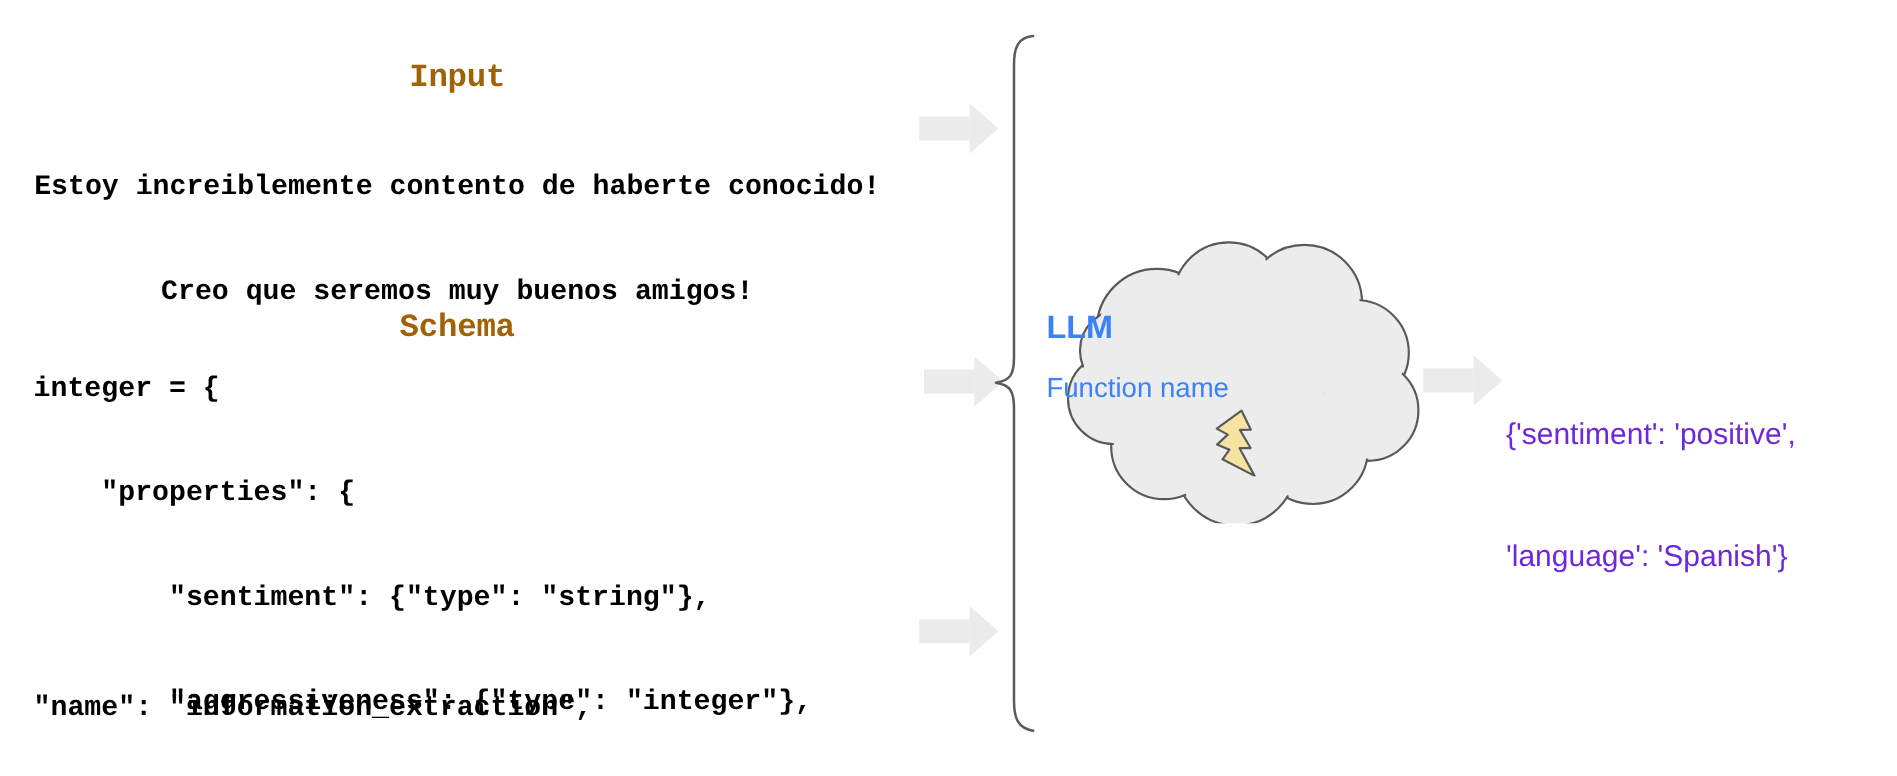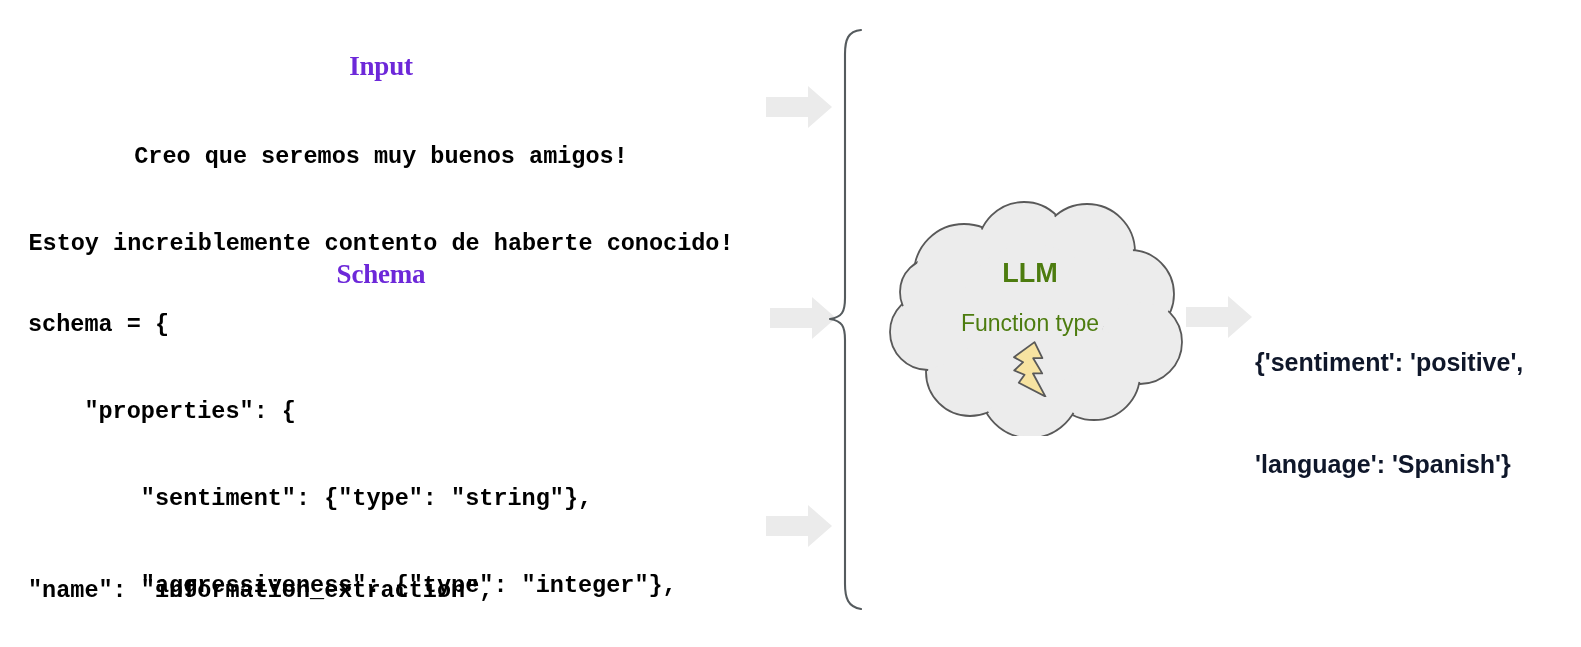--- a/index.html
+++ b/index.html
@@ -18,26 +18,26 @@
   .stage {
     position: absolute;
     left: 0; top: 0;
     width: 1581px;
     height: 647px;
   }
 
   
   .section-heading {
     position: absolute;
-    font-family: Liberation Serif, serif;
+    font-family: Liberation Mono, monospace;
     font-weight: bold;
     font-size: 27px;
     line-height: 32px;
     letter-spacing: -0.2px;
-    color: #6d28d9;
+    color: #a16207;
     text-align: center;
     white-space: pre;
   }
 
   .mono-block {
     position: absolute;
     font-family: "Liberation Mono", "DejaVu Sans Mono", monospace;
     font-weight: bold;
     font-size: 23.5px;
     line-height: 29px;
@@ -108,23 +108,22 @@
   #cloud-wrap {
     position: absolute;
     left: 872px;
     top: 196px;
     width: 316px;
     height: 240px;
   }
   .cloud-label {
     position: absolute;
     width: 100%;
-    text-align: center;
-    white-space: pre;
-    color: #4d7c0f;
+    white-space: pre;
+    color: #3b82f6;
   }
   #cloud-title {
     top: 62px;
     font-family: "Liberation Sans", sans-serif;
     font-weight: bold;
     font-size: 27px;
     line-height: 30px;
   }
   #cloud-subtitle {
     top: 113px;
@@ -141,44 +140,44 @@
     height: 56px;
   }
 
   
   #output-text {
     position: absolute;
     left: 1255px;
     top: 277px;
     width: 320px;
     font-family: "Liberation Sans", sans-serif;
-    font-weight: bold;
+    font-weight: normal;
     font-size: 25px;
     line-height: 34px;
-    color: #0f172a;
+    color: #6d28d9;
     white-space: pre;
   }
   #output-text .ln { display: block; white-space: pre; }
 </style>
 </head>
 <body>
 
 <div class="stage">
 
   <div class="section-heading" style="left:0px; top:50px; width:762px;">Input</div>
 
   <div class="mono-block" id="input-text">
+    <span class="ln">Estoy increiblemente contento de haberte conocido!</span>
     <span class="ln">Creo que seremos muy buenos amigos!</span>
-    <span class="ln">Estoy increiblemente contento de haberte conocido!</span>
   </div>
 
   <div class="section-heading" style="left:0px; top:218px; width:762px;margin-top:40px;">Schema</div>
 
   <div class="mono-block" id="schema-text">
-    <span class="ln">schema = {</span>
+    <span class="ln">integer = {</span>
     <span class="ln">    "properties": {</span>
     <span class="ln">        "sentiment": {"type": "string"},</span>
     <span class="ln">        "aggressiveness": {"type": "integer"},</span>
     
     
   </div>
 
 
   <div class="mono-block" id="function-text">
     <span class="ln">"name": "information_extraction",</span>
@@ -238,21 +237,21 @@
         <circle cx="158" cy="192" r="48"></circle>
         <circle cx="98" cy="176" r="42"></circle>
         <circle cx="56" cy="136" r="36"></circle>
         <circle cx="62" cy="96" r="32"></circle>
         <circle cx="160" cy="120" r="72"></circle>
       </g>
     </svg>
 
     <div class="cloud-label" id="cloud-title">LLM</div>
 
-    <div class="cloud-label" id="cloud-subtitle">Function type</div>
+    <div class="cloud-label" id="cloud-subtitle">Function name</div>
 
     <div id="bolt-wrap">
       <svg width="54" height="56" viewBox="0 0 54 56">
         <path d="M 20 2 L 3 21 L 13 24 L 6 34 L 17 36 L 13 45 L 42 53 L 25 33 L 34 31 L 22 18 L 31 16 Z" fill="#f7e3a1" stroke="#595959" stroke-width="1.8" stroke-linejoin="round" transform="rotate(12 27 28)"></path>
       </svg>
     </div>
   </div>
 
   <div class="block-arrow" style="left:1186px; top:296px;">
     <span class="shaft"></span>

